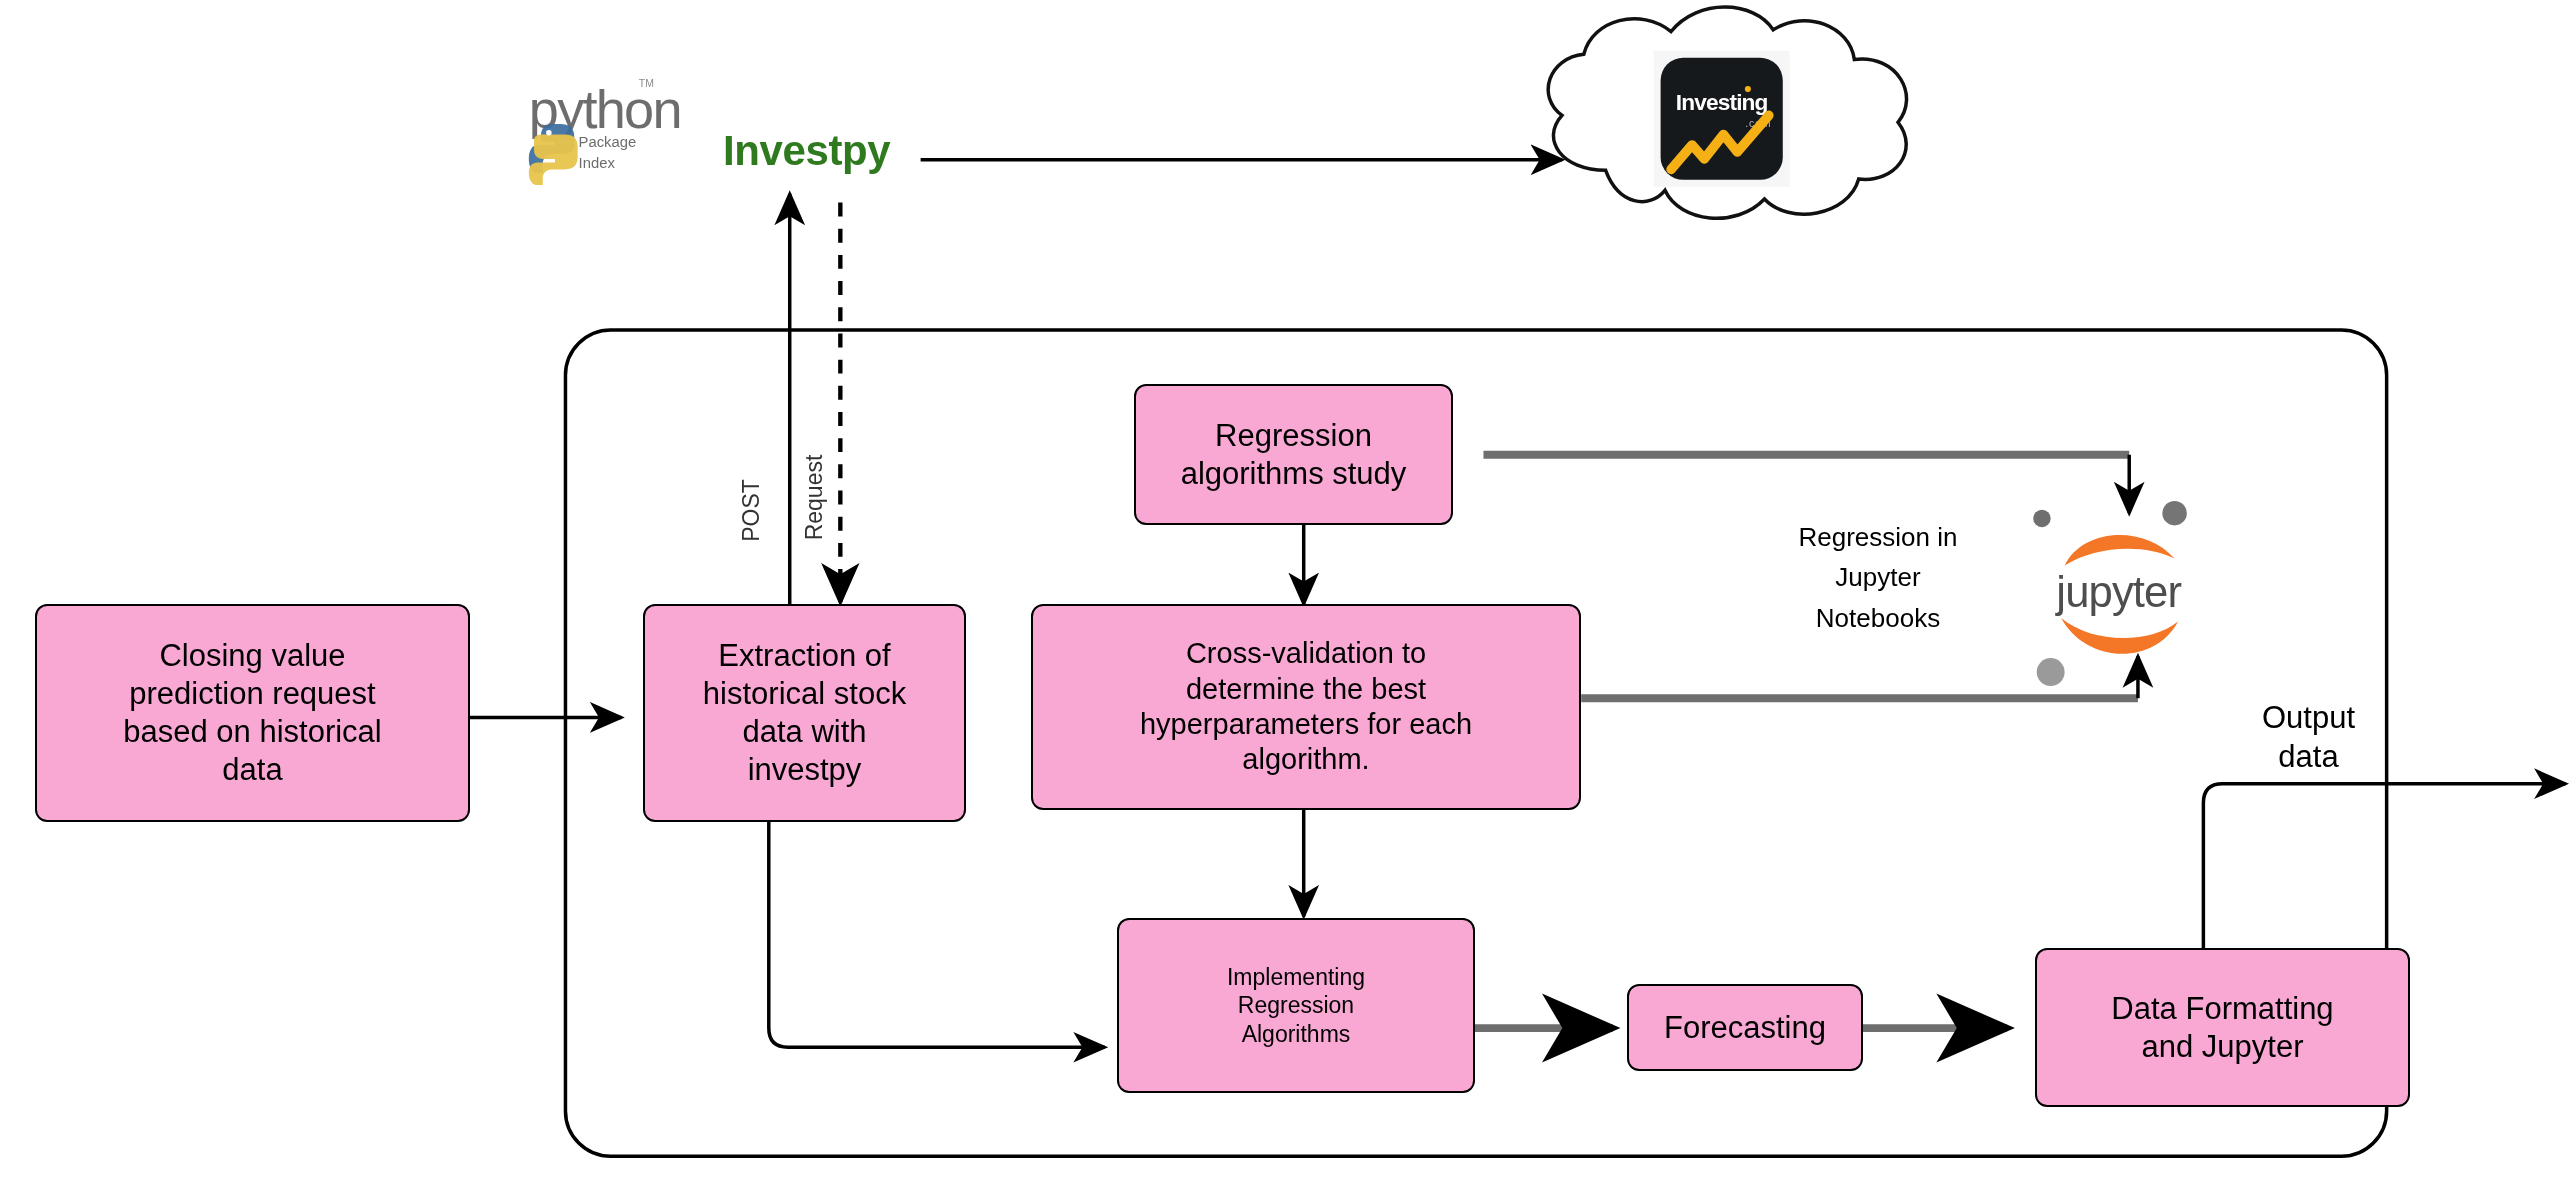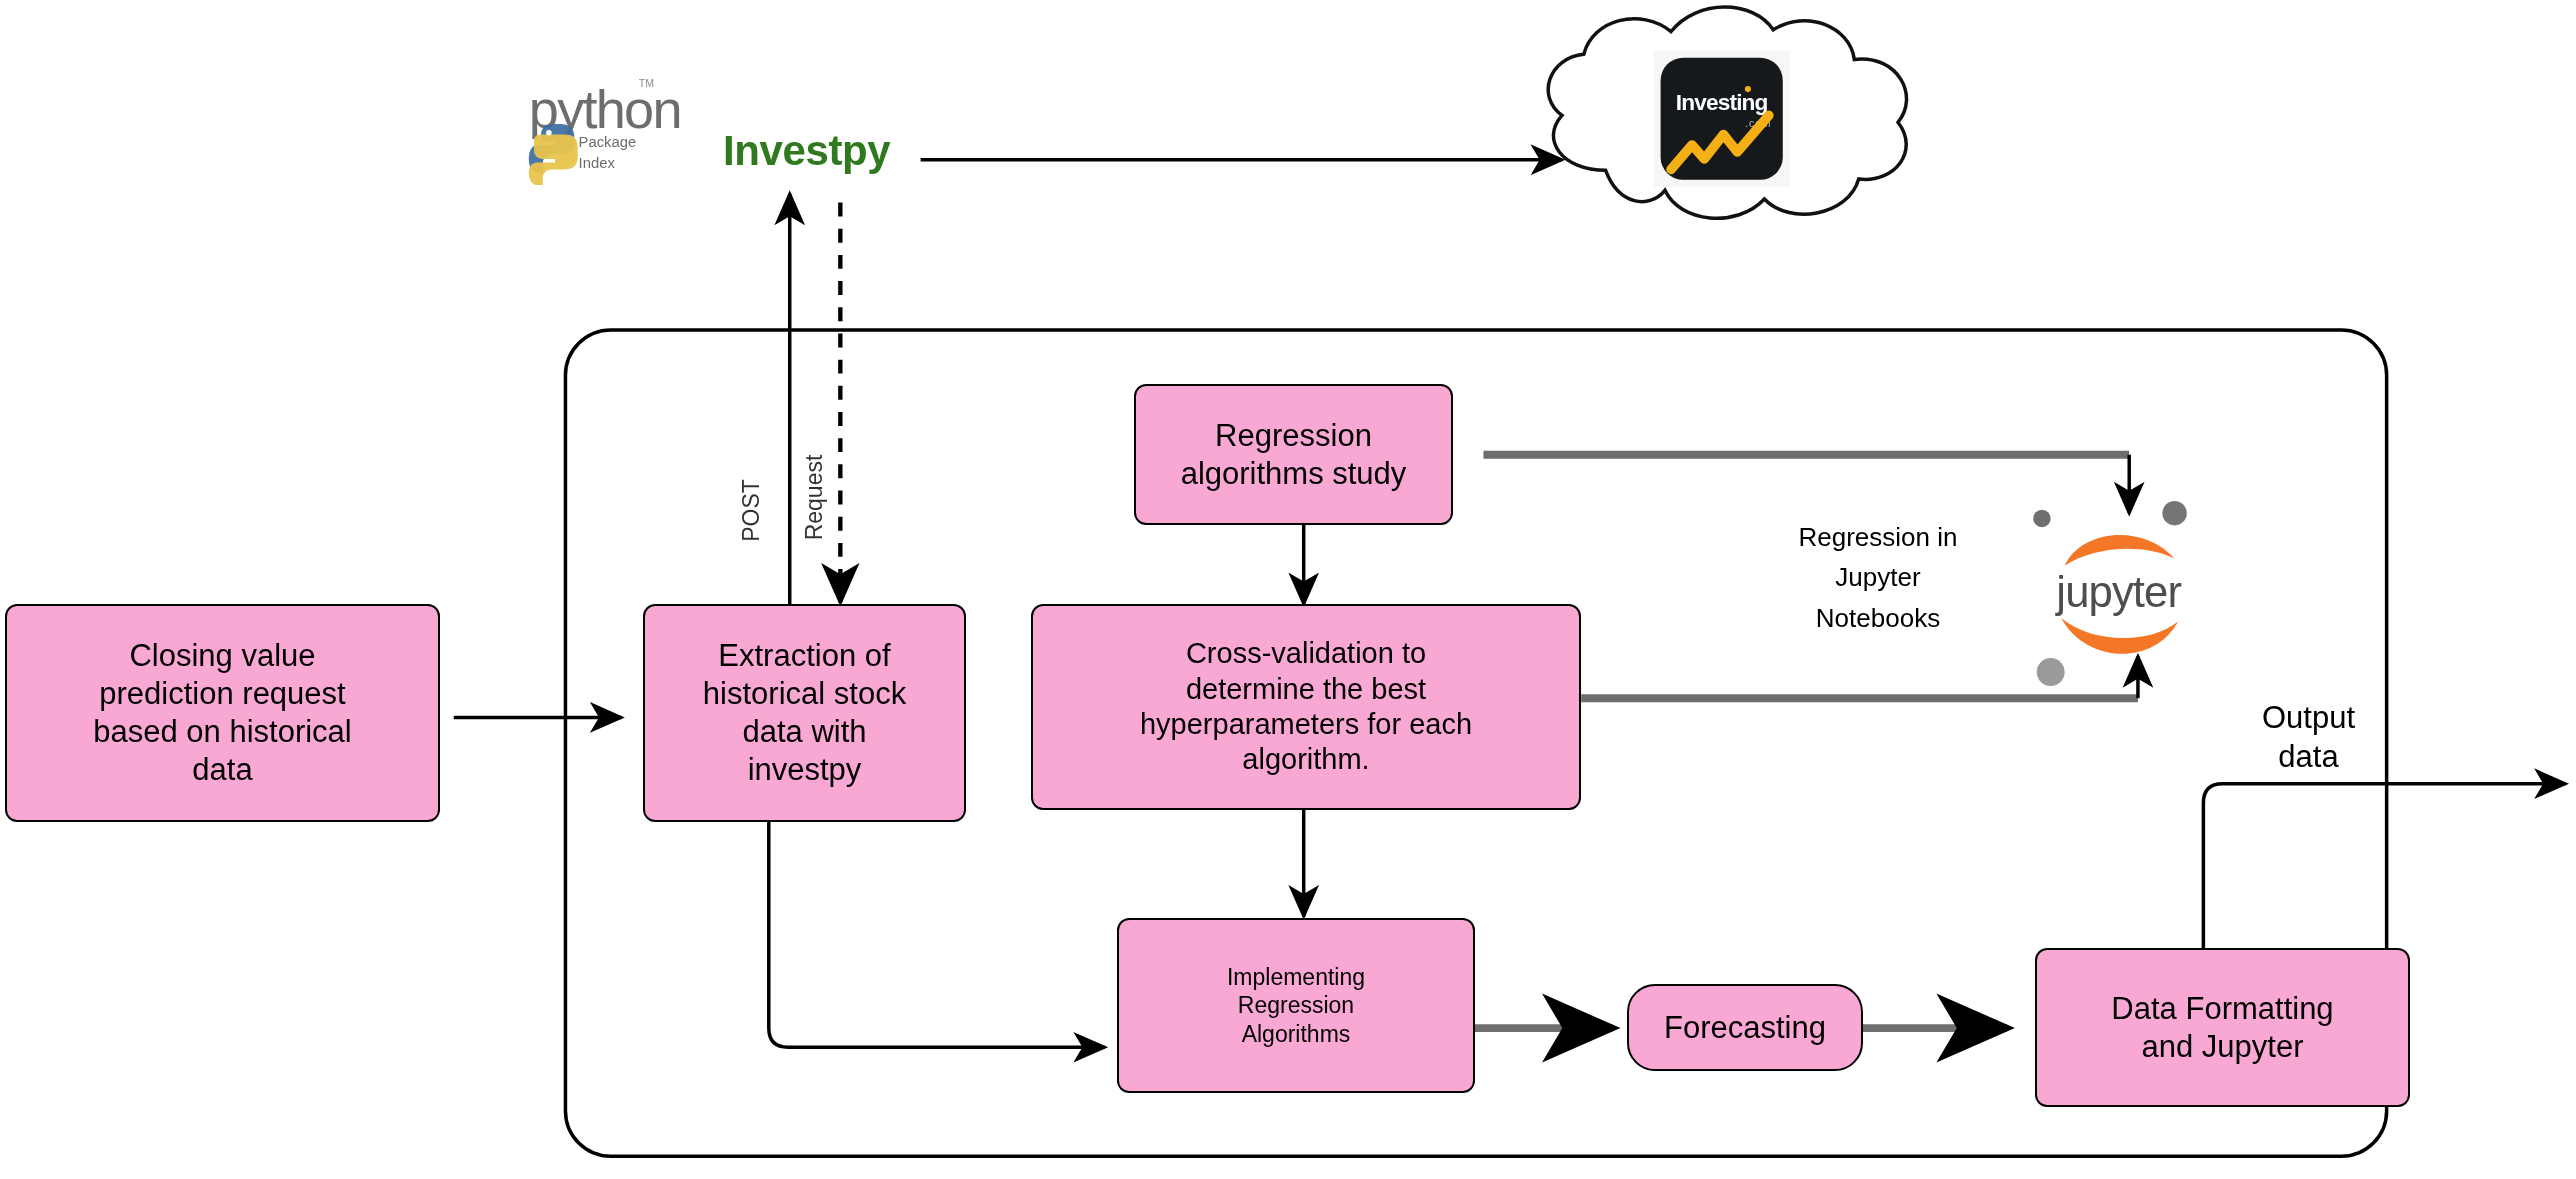--- a/index.html
+++ b/index.html
@@ -114,21 +114,21 @@
   </svg>
 
   <div class="investpy" style="left:723px;top:127px;font-size:42px;">
     <span>Investpy</span>
   </div>
 
   <div class="rotlabel" style="left:681px;top:497px;width:140px;font-size:23px;text-align:center;">POST</div>
 
   <div class="rotlabel" style="left:731px;top:484px;width:166px;font-size:23px;text-align:center;">Request</div>
 
-  <div class="nodebox" style="left:5px;top:604px;width:435px;height:218px;font-size:31px;text-align:center;">
+  <div class="nodebox" style="left:35px;top:604px;width:435px;height:218px;font-size:31px;text-align:center;">
     <span class="txt">
       <span>Closing value</span><br>
       <span>prediction request</span><br>
       <span>based on historical</span><br>
       <span>data</span>
     </span>
   </div>
 
   <div class="nodebox" style="left:643px;top:604px;width:323px;height:218px;font-size:31px;">
     <span class="txt">
@@ -156,21 +156,21 @@
   </div>
 
   <div class="nodebox" style="left:1117px;top:918px;width:358px;height:175px;font-size:23px;">
     <span class="txt">
       <span>Implementing</span><br>
       <span>Regression</span><br>
       <span>Algorithms</span>
     </span>
   </div>
 
-  <div class="nodebox" style="left:1627px;top:984px;width:236px;height:87px;font-size:31px;border-radius:28px;">
+  <div class="nodebox" style="left:1627px;top:984px;width:236px;height:87px;font-size:31px;">
     <span class="txt">Forecasting</span>
   </div>
 
   <div class="nodebox" style="left:2035px;top:948px;width:375px;height:159px;font-size:31px;">
     <span class="txt">
       <span>Data Formatting</span><br>
       <span>and Jupyter</span>
     </span>
   </div>
 

